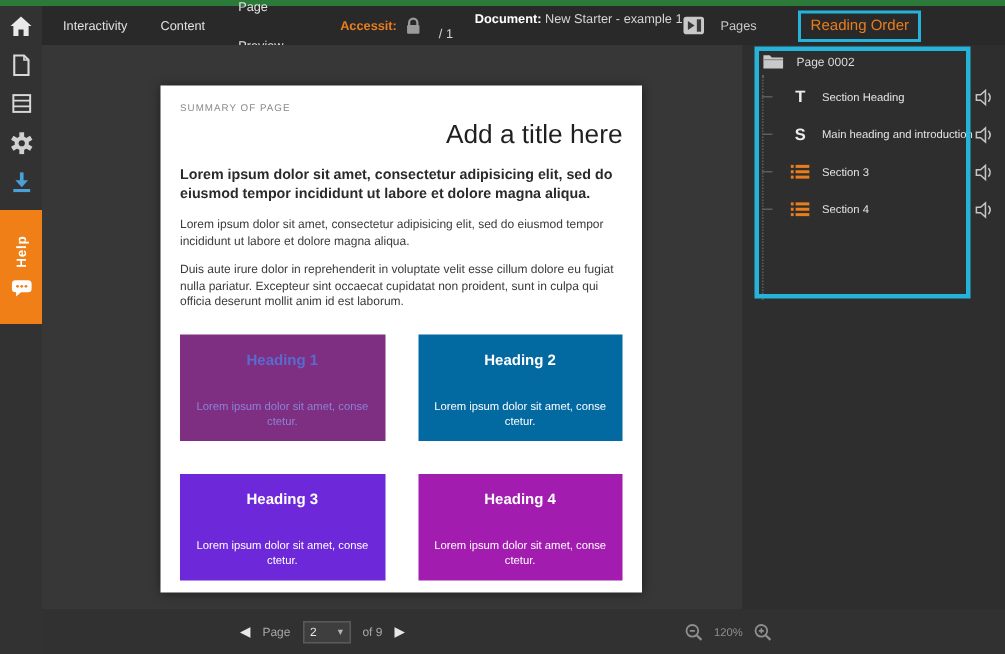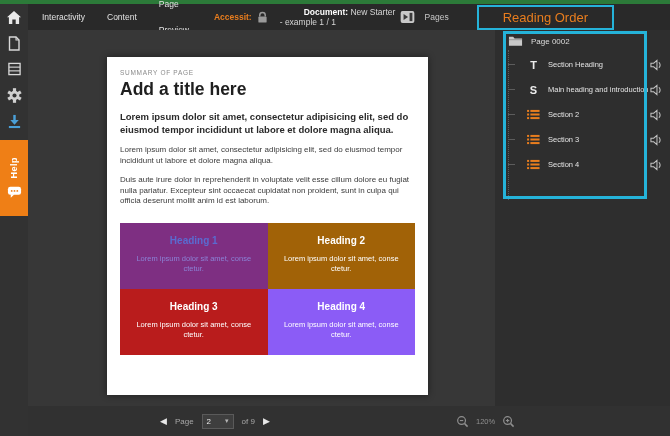--- a/index.html
+++ b/index.html
@@ -18,33 +18,33 @@
   
   .toolbar { position:absolute; left:28px; top:4px; right:0; height:26px; background:#292929; display:flex; align-items:center; padding-left:3px; }
   .tab { padding:0 11px; line-height:26px; font-size:8.5px; color:#e2e2e2; cursor:pointer; }
   .accessit { margin-left:8px; font-size:8.5px; font-weight:700; color:#e87d1e; }
   .lock { margin-left:5px; display:flex; }
   .doc { margin-left:12px; font-size:8.5px; color:#d6d6d6; }
   .doc b { color:#fff;margin-left:24px; }
   .spacer { flex:1; }
   .toggle-btn { display:flex; margin-right:10px; cursor:pointer; }
   .pages-lbl { font-size:8.5px; color:#c9c9c9; margin-right:28px; cursor:pointer; }
-  .reading-order { font-size:13px; color:#e87d1e; border:2px solid #25b3d9; padding:3px 24px; margin-right:56px; cursor:pointer; white-space:nowrap; }
+  .reading-order { font-size:10px; color:#e87d1e; border:2px solid #25b3d9; padding:3px 6px; margin-right:56px; cursor:pointer; white-space:nowrap; }
 
   
   .canvas { position:absolute; left:28px; top:30px; width:467px; bottom:30px; background:#373737; }
   .page { position:absolute; left:79px; top:27px; width:321px; height:338px; background:#fff; box-shadow:0 0 7px rgba(0,0,0,.45); padding:12px 13px; }
   .eyebrow { font-size:6.5px; letter-spacing:0.7px; color:#8a8a8a; }
-  .page-title { font-size:17.5px; font-weight:700; color:#1f1f1f; margin:3px 0 10px; }
+  .page-title { font-size:17.5px; font-weight:400; color:#1f1f1f; margin:3px 0 10px;text-align:right; }
   .lead { font-size:9.5px; line-height:13px; font-weight:700; color:#2a2a2a; margin-bottom:9px; }
   .para { font-size:8px; line-height:10.5px; color:#3a3a3a; margin-bottom:9px; }
-  .cards { display:grid; grid-template-columns:1fr 1fr; gap:0; margin-top:16px; }
+  .cards { display:grid; grid-template-columns:1fr 1fr; gap:22px; margin-top:16px; }
   .card { min-height:66px; padding:12px 10px 8px; text-align:center; }
   .card-h { font-size:10px; font-weight:700; }
-  .card-b { font-size:7.5px; line-height:10px; margin-top:8px; }
+  .card-b { font-size:7.5px; line-height:10px; margin-top:20px; }
 
   
   .panel { position:absolute; left:495px; top:30px; right:0; bottom:30px; background:#2e2e2e; }
   .cyan-box { position:absolute; left:8px; top:1px; width:144px; height:168px; border:3px solid #25b3d9; pointer-events:none; z-index:5; }
   .tree-vline { position:absolute; left:13px; top:20px; height:150px; border-left:1px dotted #5c5c5c; }
   .folder-row { height:22px; display:flex; align-items:center; padding-left:13px; cursor:pointer; }
   .folder-lbl { font-size:8px; color:#dcdcdc; margin-left:8px; }
   .ro-row { height:25px; display:flex; align-items:center; padding-left:13px; cursor:pointer; position:relative; }
   .ro-row.sel { background:#474747; }
   .ro-row::before { content:""; display:inline-block; width:7px; height:1px; background:#5c5c5c; margin-right:12px; }
@@ -148,29 +148,29 @@
       <div class="eyebrow">SUMMARY OF PAGE</div>
       <div class="page-title">Add a title here</div>
       <div class="lead">Lorem ipsum dolor sit amet, consectetur adipisicing elit, sed do eiusmod tempor incididunt ut labore et dolore magna aliqua.</div>
       <div class="para">Lorem ipsum dolor sit amet, consectetur adipisicing elit, sed do eiusmod tempor incididunt ut labore et dolore magna aliqua.</div>
       <div class="para">Duis aute irure dolor in reprehenderit in voluptate velit esse cillum dolore eu fugiat nulla pariatur. Excepteur sint occaecat cupidatat non proident, sunt in culpa qui officia deserunt mollit anim id est laborum.</div>
       <div class="cards">
         <div class="card" style="background: rgb(126, 47, 130);">
           <div class="card-h" style="color: rgb(90, 107, 208);">Heading 1</div>
           <div class="card-b" style="color: rgb(139, 130, 214);">Lorem ipsum dolor sit amet, conse ctetur.</div>
         </div>
-        <div class="card" style="background: #a16207;">
+        <div class="card" style="background: #0369a1;">
           <div class="card-h" style="color: rgb(255, 255, 255);">Heading 2</div>
           <div class="card-b" style="color: rgb(255, 255, 255);">Lorem ipsum dolor sit amet, conse ctetur.</div>
         </div>
-        <div class="card" style="background: #b91c1c;">
+        <div class="card" style="background: #6d28d9;">
           <div class="card-h" style="color: rgb(255, 255, 255);">Heading 3</div>
           <div class="card-b" style="color: rgb(255, 255, 255);">Lorem ipsum dolor sit amet, conse ctetur.</div>
         </div>
-        <div class="card" style="background: #8b5cf6;">
+        <div class="card" style="background: #a21caf;">
           <div class="card-h" style="color: rgb(255, 255, 255);">Heading 4</div>
           <div class="card-b" style="color: rgb(255, 255, 255);">Lorem ipsum dolor sit amet, conse ctetur.</div>
         </div>
       </div>
     </div>
   </div>
 
   <div class="panel">
     <div class="tree-vline"></div>
     <div class="folder-row">
@@ -212,21 +212,21 @@
               <g fill="#e87d1e">
                 <rect x="0" y="1" width="2.2" height="2.2"></rect>
                 <rect x="3.6" y="1" width="10" height="2.2"></rect>
                 <rect x="0" y="4.9" width="2.2" height="2.2"></rect>
                 <rect x="3.6" y="4.9" width="10" height="2.2"></rect>
                 <rect x="0" y="8.8" width="2.2" height="2.2"></rect>
                 <rect x="3.6" y="8.8" width="10" height="2.2"></rect>
               </g>
             </svg>
     </span>
-    <span class="row-label">Section 2</span>
+    <span class="row-label">Section 3</span>
     <span class="speaker">
       <svg width="13" height="12" viewBox="0 0 14 12">
               <path d="M1 4 H4 L7.5 1 V11 L4 8 H1 Z" fill="none" stroke="#c4c4c4" stroke-width="1.1"></path>
               <path d="M9.6 3 Q12.2 6 9.6 9" fill="none" stroke="#c4c4c4" stroke-width="1.1"></path>
             </svg>
     </span>
   </div>
         <div class="ro-row">
 
     <span class="list-ic" style="display:flex;width:13px;justify-content:center;">
@@ -234,42 +234,20 @@
               <g fill="#e87d1e">
                 <rect x="0" y="1" width="2.2" height="2.2"></rect>
                 <rect x="3.6" y="1" width="10" height="2.2"></rect>
                 <rect x="0" y="4.9" width="2.2" height="2.2"></rect>
                 <rect x="3.6" y="4.9" width="10" height="2.2"></rect>
                 <rect x="0" y="8.8" width="2.2" height="2.2"></rect>
                 <rect x="3.6" y="8.8" width="10" height="2.2"></rect>
               </g>
             </svg>
     </span>
-    <span class="row-label">Section 3</span>
-    <span class="speaker">
-      <svg width="13" height="12" viewBox="0 0 14 12">
-              <path d="M1 4 H4 L7.5 1 V11 L4 8 H1 Z" fill="none" stroke="#c4c4c4" stroke-width="1.1"></path>
-              <path d="M9.6 3 Q12.2 6 9.6 9" fill="none" stroke="#c4c4c4" stroke-width="1.1"></path>
-            </svg>
-    </span>
-  </div>
-        <div class="ro-row">
-
-    <span class="list-ic" style="display:flex;width:13px;justify-content:center;">
-      <svg width="13" height="11" viewBox="0 0 14 12">
-              <g fill="#e87d1e">
-                <rect x="0" y="1" width="2.2" height="2.2"></rect>
-                <rect x="3.6" y="1" width="10" height="2.2"></rect>
-                <rect x="0" y="4.9" width="2.2" height="2.2"></rect>
-                <rect x="3.6" y="4.9" width="10" height="2.2"></rect>
-                <rect x="0" y="8.8" width="2.2" height="2.2"></rect>
-                <rect x="3.6" y="8.8" width="10" height="2.2"></rect>
-              </g>
-            </svg>
-    </span>
     <span class="row-label">Section 4</span>
     <span class="speaker">
       <svg width="13" height="12" viewBox="0 0 14 12">
               <path d="M1 4 H4 L7.5 1 V11 L4 8 H1 Z" fill="none" stroke="#c4c4c4" stroke-width="1.1"></path>
               <path d="M9.6 3 Q12.2 6 9.6 9" fill="none" stroke="#c4c4c4" stroke-width="1.1"></path>
             </svg>
     </span>
   </div>
       </div>
     <div class="cyan-box"></div>

